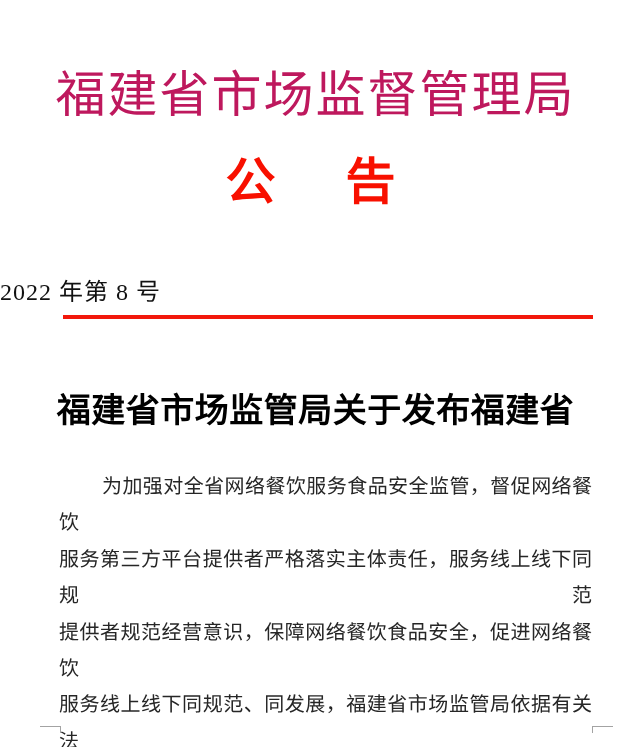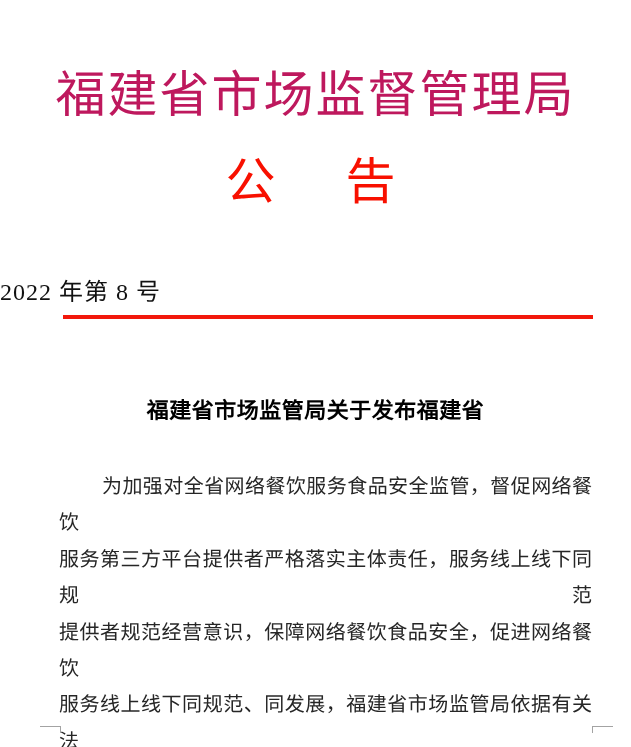--- a/index.html
+++ b/index.html
@@ -25,21 +25,21 @@
     font-family: "Liberation Sans", sans-serif;
     white-space: nowrap;
   }
   .announce-word {
     margin-top: 37px;
     text-align: center;
     color: #f81000;
     font-size: 50px;
     line-height: 50px;
     letter-spacing: 10px;
-    font-weight: 400;
+    font-weight: 700;
     font-family: "Liberation Sans", sans-serif;
   }
   .issue-number {
     margin-top: 74px;
     text-align: left;
     color: #111111;
     font-size: 24px;
     line-height: 22px;
     letter-spacing: 1px;
     font-family: "Liberation Serif", serif;
@@ -48,21 +48,21 @@
     margin: 12px 0 0 63px;
     width: 530px;
     height: 4px;
     background: #f2170b;
   }
   .doc-heading {
     margin: 74px 0 0 0;
     text-align: center;
     color: #000000;
     font-weight: 700;
-    font-size: 22px;
+    font-size: 34px;
     line-height: 35px;
     letter-spacing: 0.5px;
     font-family: "Liberation Sans", sans-serif;
   }
   .doc-heading .hl { display: block; }
   .body-text {
     margin: 40px 0 0 59px;
     width: 533px;
     color: #262626;
     font-size: 20px;

